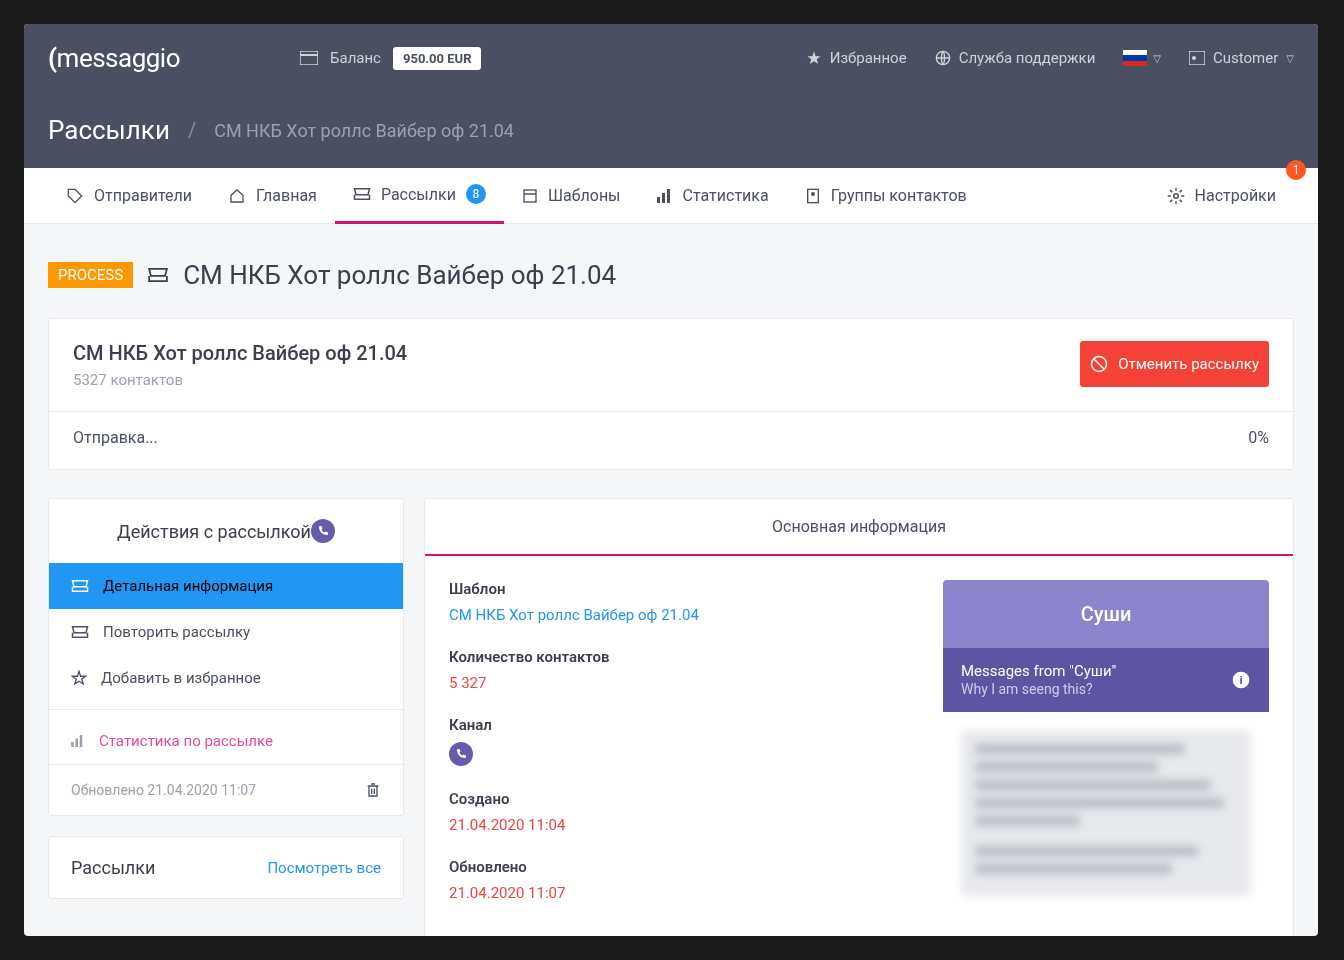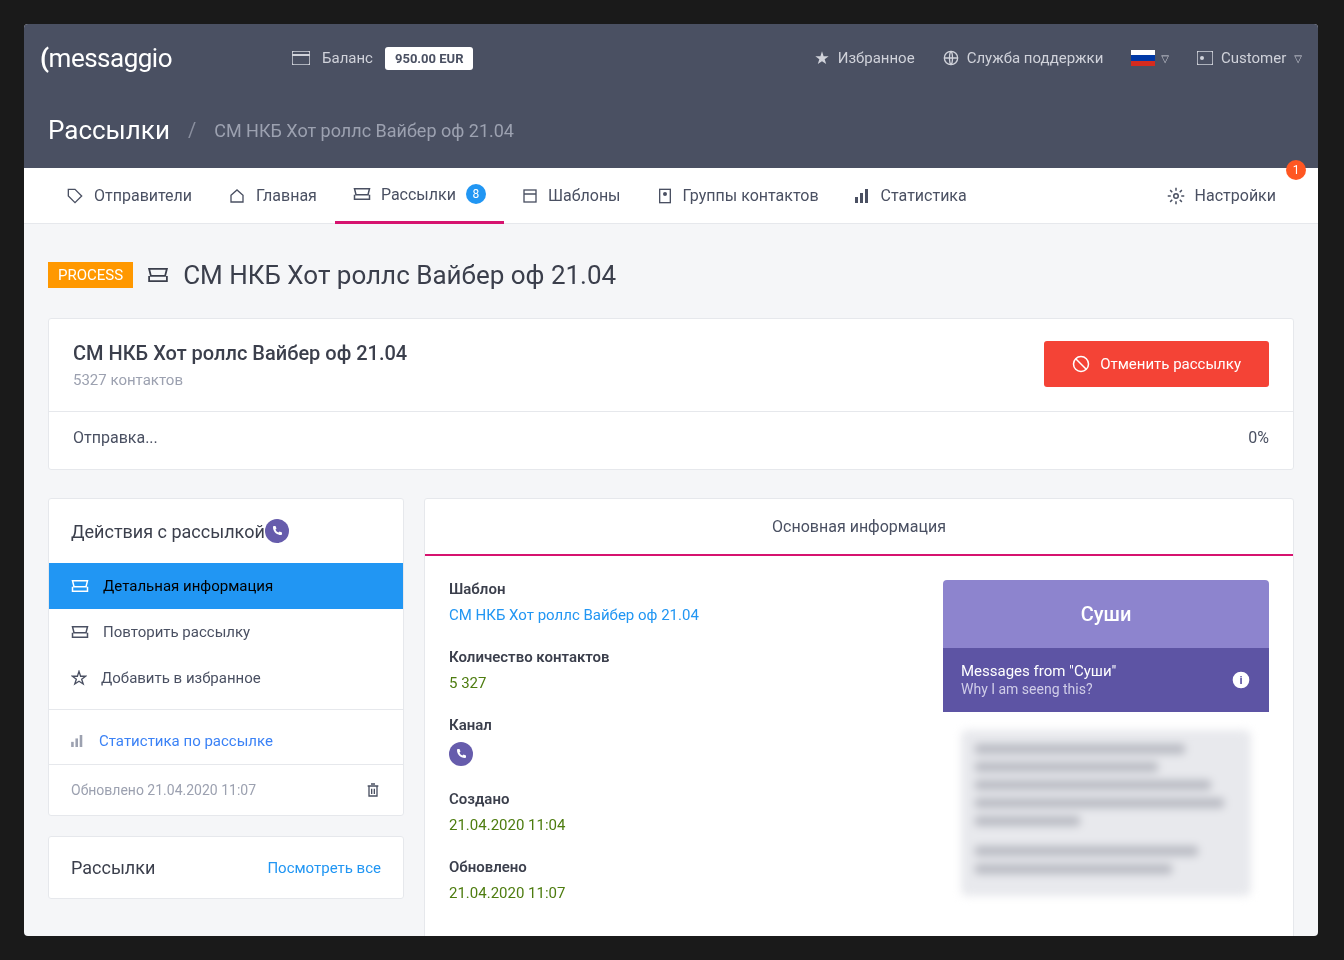--- a/index.html
+++ b/index.html
@@ -1,18 +1,18 @@
 <!DOCTYPE html>
 <html><head>
 <meta charset="utf-8">
 <style>
 *{box-sizing:border-box;margin:0;padding:0;font-family:-apple-system,BlinkMacSystemFont,"Segoe UI",Roboto,sans-serif}
 body{background:#1a1a1a;padding:24px;overflow:hidden}
 .window{width:1294px;height:912px;background:#f5f6f8;border-radius:4px;overflow:hidden;display:flex;flex-direction:column}
-.topbar{background:#4a5062;height:68px;display:flex;align-items:center;padding:0 16px;color:#fff}
+.topbar{background:#4a5062;height:68px;display:flex;align-items:center;padding:0 24px;color:#fff}
 .logo{font-size:26px;font-weight:400;letter-spacing:-0.5px}
 .logo span.paren{font-weight:700}
 .balance-wrap{display:flex;align-items:center;margin-left:120px;gap:12px}
 .balance-label{font-size:15px;color:#d0d2da}
 .balance-amount{background:#fff;color:#4a5062;padding:4px 10px;border-radius:3px;font-size:13px;font-weight:700}
 .top-right{margin-left:auto;display:flex;align-items:center;gap:28px}
 .top-link{display:flex;align-items:center;gap:8px;color:#d0d2da;font-size:15px;cursor:pointer}
 .flag{width:24px;height:16px;background:linear-gradient(to bottom,#fff 33%,#0039a6 33%,#0039a6 66%,#d52b1e 66%)}
 .flag-wrap{display:flex;align-items:center;gap:6px}
 .breadcrumb-bar{background:#4a5062;height:76px;display:flex;align-items:center;padding:0 24px;color:#fff}
@@ -26,45 +26,45 @@
 .tab-right{margin-left:auto;position:relative}
 .notif{position:absolute;top:-8px;right:-12px;background:#ff5722;color:#fff;border-radius:50%;width:20px;height:20px;font-size:12px;display:flex;align-items:center;justify-content:center}
 .content{padding:36px 24px 0;overflow:auto;flex:1}
 .title-row{display:flex;align-items:center;gap:14px;margin-bottom:28px}
 .status-badge{background:#ff9800;color:#fff;padding:4px 10px;font-size:15px;font-weight:400}
 .page-title{font-size:26px;color:#3b3f4c}
 .card{background:#fff;border:1px solid #e6e8ec;border-radius:3px;padding:22px 24px;margin-bottom:28px}
 .card-head{display:flex;justify-content:space-between;align-items:flex-start}
 .card-h-left .h1{font-size:20px;color:#3b3f4c;font-weight:500;margin-bottom:6px}
 .card-h-left .sub{color:#9ca1b0;font-size:15px}
-.btn-cancel{background:#f44336;color:#fff;border:none;padding:14px 28px;font-size:15px;border-radius:3px;display:flex;align-items:flex-start;gap:10px;cursor:pointer}
+.btn-cancel{background:#f44336;color:#fff;border:none;padding:14px 10px;font-size:15px;border-radius:3px;display:flex;align-items:flex-start;gap:10px;cursor:pointer}
 .divider{border-top:1px solid #e6e8ec;margin:22px -24px 16px}
 .progress-row{display:flex;justify-content:space-between;color:#4a5062;font-size:16px}
 .cols{display:flex;gap:20px}
 .col-left{width:356px;flex-shrink:0}
 .col-right{flex:1}
 .panel{background:#fff;border:1px solid #e6e8ec;border-radius:3px}
-.panel-head{padding:20px 22px;display:flex;justify-content:flex-start;align-items:center;font-size:18px;color:#3b3f4c}
+.panel-head{padding:20px 22px;display:flex;justify-content:center;align-items:center;font-size:18px;color:#3b3f4c}
 .viber-dot{width:24px;height:24px;border-radius:50%;background:#665cac;display:flex;align-items:center;justify-content:center;color:#fff;font-size:14px}
 .action-list{}
 .action-item{display:flex;align-items:center;gap:14px;padding:14px 22px;font-size:15px;color:#4a5062;cursor:pointer}
 .action-item.active{background:#2196f3;color:#000000}
 .action-sep{border-top:1px solid #e6e8ec;margin:8px 0}
-.action-item.muted{color:#3b82f6}
+.action-item.muted{color:#ec4899}
 .panel-foot{border-top:1px solid #e6e8ec;padding:16px 22px;display:flex;justify-content:space-between;align-items:center;color:#9ca1b0;font-size:14px}
 .panel2{background:#fff;border:1px solid #e6e8ec;border-radius:3px;margin-top:20px;padding:20px 22px;display:flex;justify-content:space-between;align-items:center}
 .link{color:#2196f3;font-size:15px;cursor:pointer}
 .info-panel{background:#fff;border:1px solid #e6e8ec;border-radius:3px}
 .info-head{text-align:center;padding:18px;font-size:16px;color:#4a5062;border-bottom:2px solid #d6136f}
 .info-body{display:flex;padding:24px;gap:25px}
 .info-left{flex:1}
 .info-right{width:326px;flex-shrink:0}
 .field{margin-bottom:24px}
 .field-label{font-size:15px;color:#3b3f4c;font-weight:600;margin-bottom:8px}
-.field-val{font-size:15px;color:#4d7c0f}
+.field-val{font-size:15px;color:#ef4444}
 .field-link{color:#2196f3}
 .preview{border-radius:4px;overflow:hidden}
 .preview-top{background:#8d84ce;color:#fff;text-align:center;padding:22px;font-size:20px;font-weight:500}
 .preview-bar{background:#5d54a4;color:#fff;padding:14px 18px;display:flex;justify-content:space-between;align-items:center}
 .preview-bar-left{font-size:15px}
 .preview-bar-left a{color:#d0cde8;font-size:14px}
 .preview-body{background:#fff;padding:18px}
 .bubble{background:#e8e9ed;border-radius:6px;padding:14px;filter:blur(4px)}
 .bubble-line{height:10px;background:#b8bac2;border-radius:3px;margin-bottom:8px}
 .icon{display:inline-flex;align-items:center;justify-content:center}
@@ -157,36 +157,36 @@
       <span class="icon">
           <svg width="16" height="16" viewBox="0 0 24 24">
             <rect x="3" y="3" width="18" height="18" fill="none" stroke="#4a5062" stroke-width="2"></rect>
             <line x1="3" y1="9" x2="21" y2="9" stroke="#4a5062" stroke-width="2"></line>
           </svg>
         </span>
       <span>Шаблоны</span>
     </div>
     <div class="tab">
       <span class="icon">
-          <svg width="16" height="16" viewBox="0 0 24 24">
-            <rect x="4" y="2" width="16" height="20" fill="none" stroke="#4a5062" stroke-width="2"></rect>
-            <circle cx="12" cy="9" r="3" fill="#4a5062"></circle>
-          </svg>
-        </span>
-      <span>Группы контактов</span>
-    </div>
-    <div class="tab">
-      <span class="icon">
           <svg width="16" height="14" viewBox="0 0 16 14">
             <rect x="0" y="8" width="3" height="6" fill="#4a5062"></rect>
             <rect x="5" y="4" width="3" height="10" fill="#4a5062"></rect>
             <rect x="10" y="0" width="3" height="14" fill="#4a5062"></rect>
           </svg>
         </span>
       <span>Статистика</span>
+    </div>
+    <div class="tab">
+      <span class="icon">
+          <svg width="16" height="16" viewBox="0 0 24 24">
+            <rect x="4" y="2" width="16" height="20" fill="none" stroke="#4a5062" stroke-width="2"></rect>
+            <circle cx="12" cy="9" r="3" fill="#4a5062"></circle>
+          </svg>
+        </span>
+      <span>Группы контактов</span>
     </div>
     <div class="tab tab-right">
       <span class="icon">
           <svg width="18" height="18" viewBox="0 0 24 24">
             <circle cx="12" cy="12" r="3" fill="none" stroke="#4a5062" stroke-width="2"></circle>
             <path d="M12 1v4M12 19v4M4.2 4.2l2.8 2.8M17 17l2.8 2.8M1 12h4M19 12h4M4.2 19.8l2.8-2.8M17 7l2.8-2.8" stroke="#4a5062" stroke-width="2"></path>
           </svg>
         </span>
       <span>Настройки</span>
       <span class="notif">1</span>

